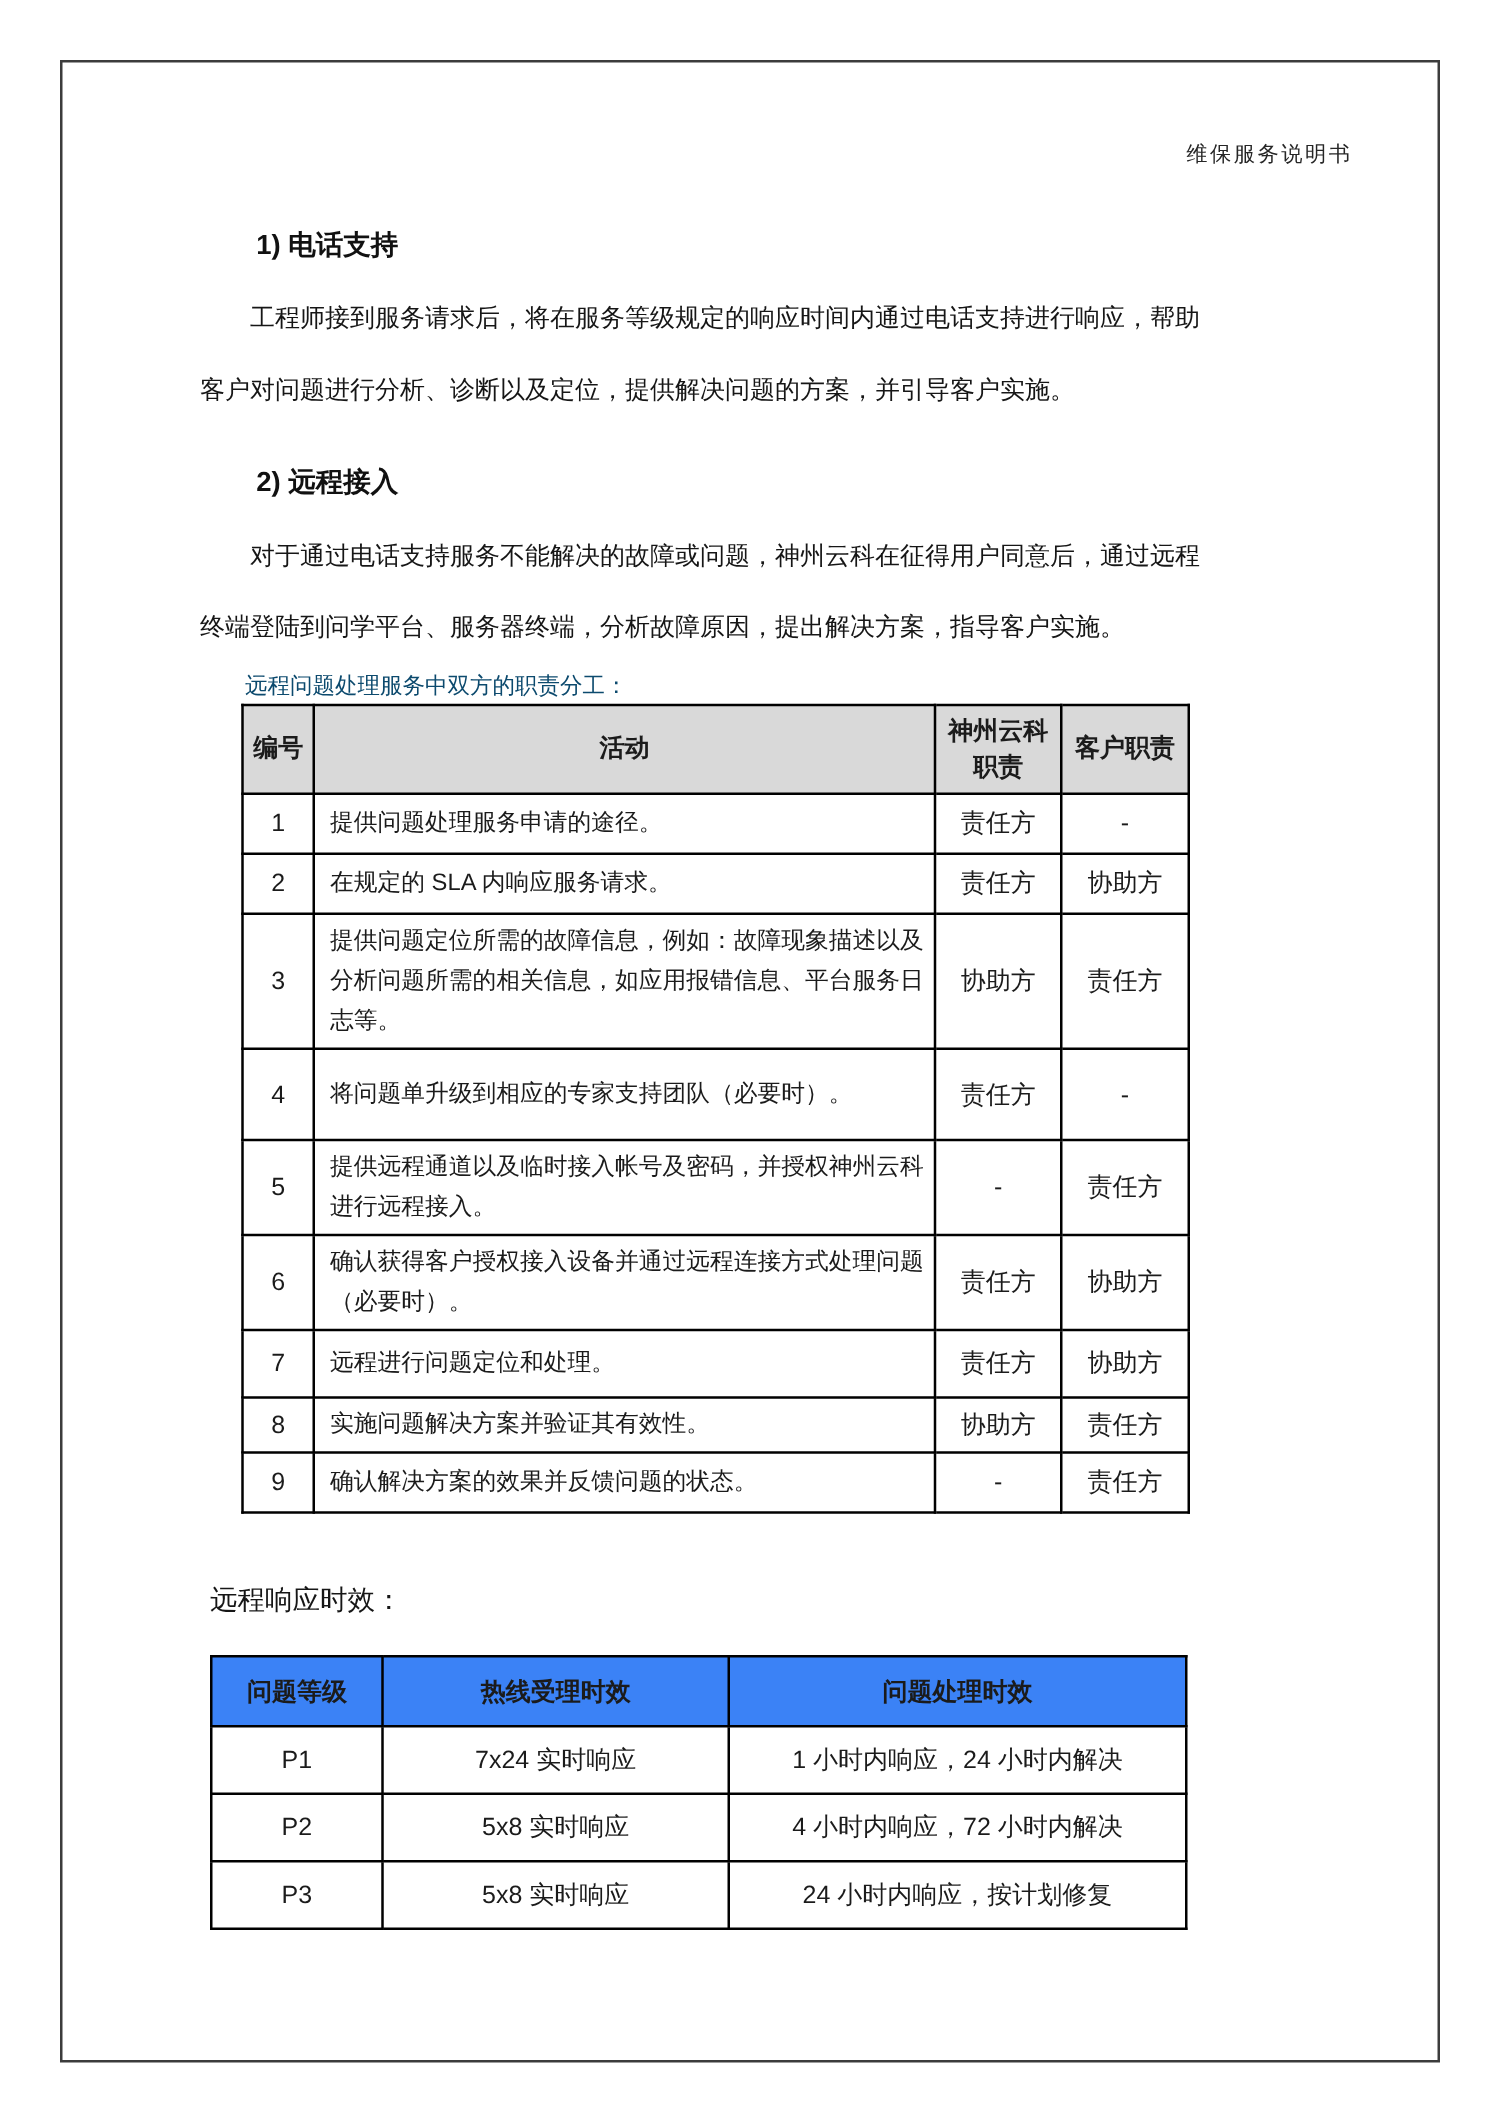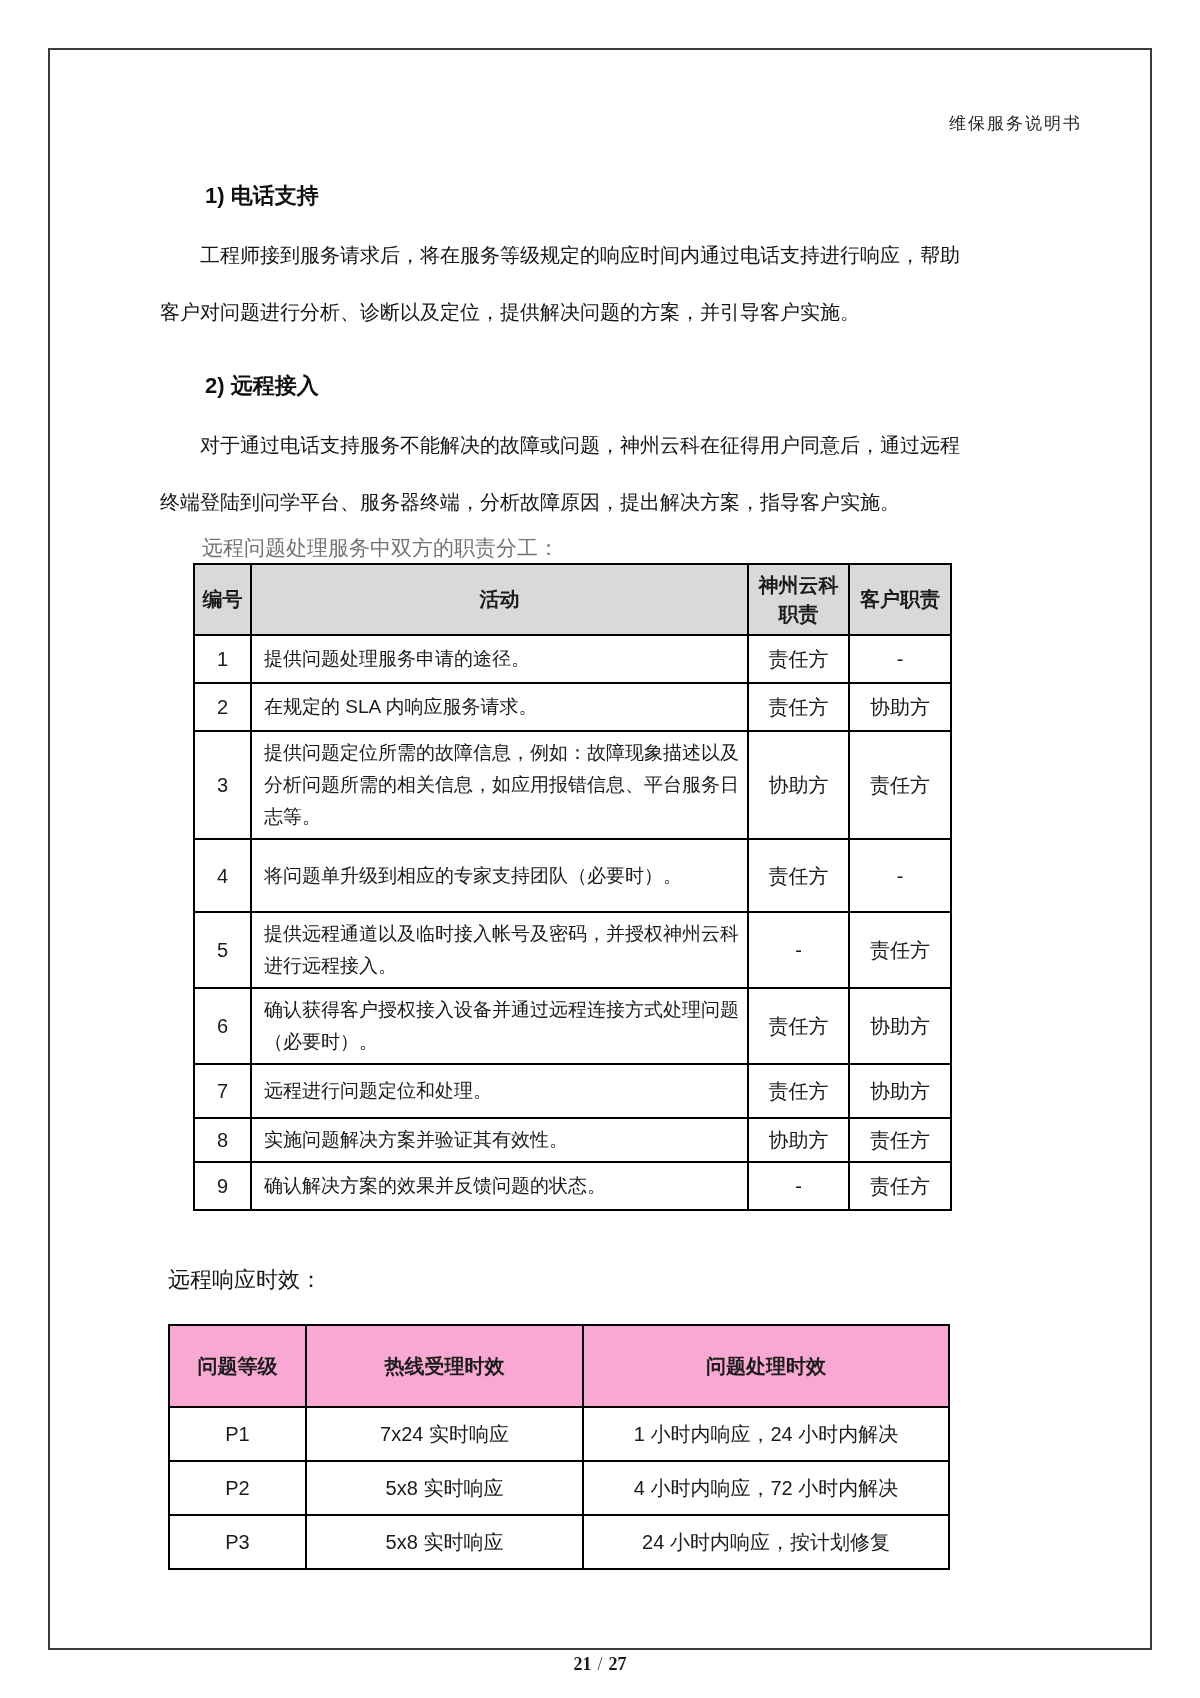--- a/index.html
+++ b/index.html
@@ -53,24 +53,24 @@
     width: 800px;
     font-size: 20px;
     line-height: 57px;
     text-indent: 2em;
     text-align: justify;
     color: #161616;
   }
   .table-intro {
     margin: 2px 0 0 160px;
     width: 800px;
-    font-size: 21px;
+    font-size: 18px;
     line-height: 30px;
     text-indent: 2em;
-    color: #737373;
+    color: #0c4a6e;
   }
   table {
     border-collapse: collapse;
     table-layout: fixed;
   }
   .resp-table {
     margin: 0 0 0 193px;
     width: 757px;
     font-size: 20px;
   }
@@ -110,23 +110,23 @@
     font-size: 20px;
   }
   .sla-table th, .sla-table td {
     border: 2px solid #000;
     box-sizing: border-box;
     vertical-align: middle;
     text-align: center;
     padding: 4px 6px;
   }
   .sla-table th {
-    background: #f9a8d4;
+    background: #3b82f6;
     font-weight: 700;
-    height: 82px;
+    height: 56px;
   }
   .sla-table td {
     height: 54px;
     line-height: 26px;
   }
   .doc-footer {
     margin-top: 84px;
     text-align: center;
     font-family: "Liberation Serif", "DejaVu Serif", serif;
     font-size: 18px;
@@ -253,16 +253,13 @@
         <td>4 小时内响应，72 小时内解决</td>
       </tr>
       <tr>
         <td>P3</td>
         <td>5x8 实时响应</td>
         <td>24 小时内响应，按计划修复</td>
       </tr>
     </tbody>
   </table>
 
-  <div class="doc-footer">
-    <span class="num">21</span><span class="sep">/</span><span class="num">27</span>
-  </div>
 </div>
 
 </body></html>

